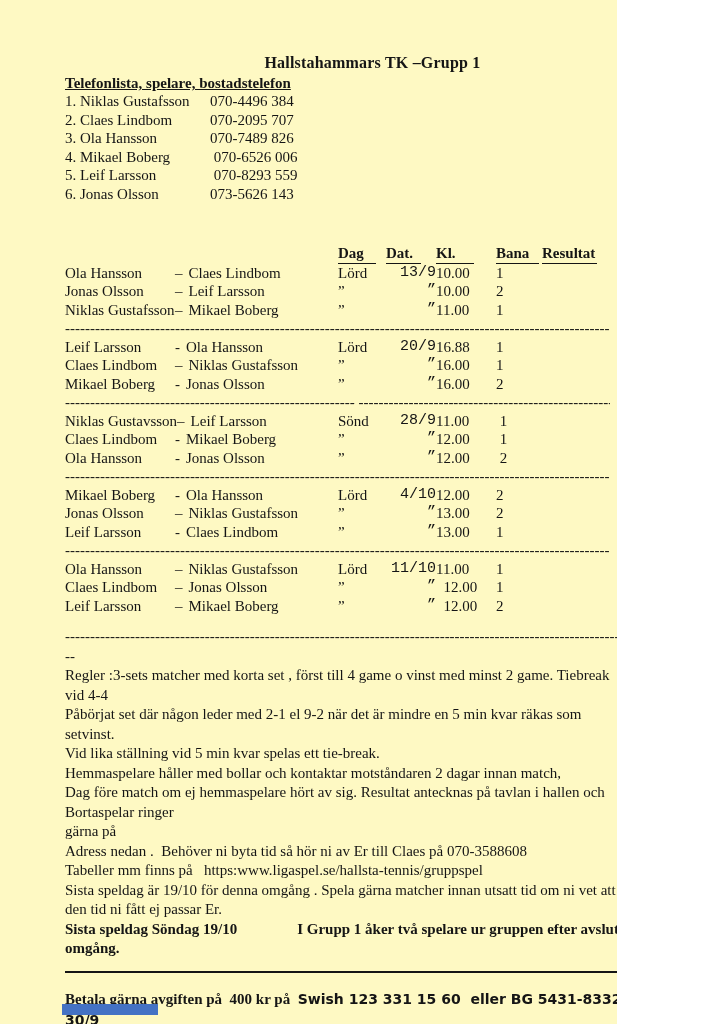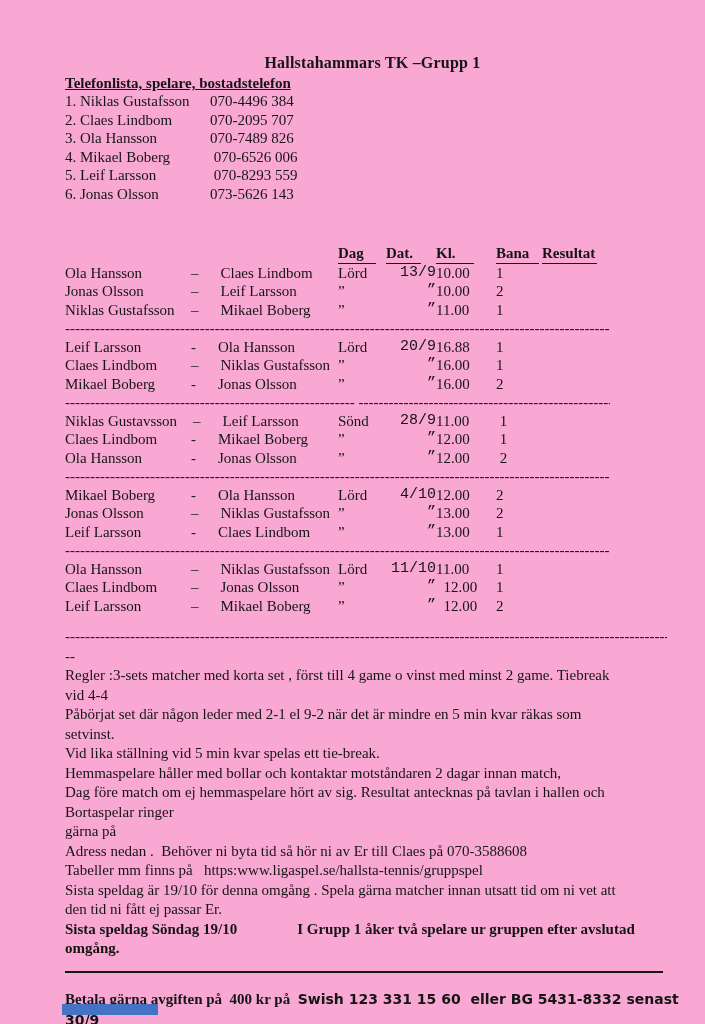--- a/index.html
+++ b/index.html
@@ -1,31 +1,31 @@
 <!DOCTYPE html>
 <html><head>
 <meta charset="utf-8">
 <style>
   html,body{margin:0;padding:0;background:#fff;}
-  .page{position:relative;width:705px;height:1024px;background:#f9a8d4;overflow:hidden;
+  .page{position:relative;width:617px;height:1024px;background:#fef9c3;overflow:hidden;
         font-family:"Liberation Serif",serif;font-size:15px;color:#151515;}
   .content{position:absolute;left:65px;top:54px;width:615px;}
   .title{text-align:center;font-weight:bold;font-size:16px;letter-spacing:.2px;}
   .phone-heading{font-weight:bold;text-decoration:underline;margin-top:3px;}
   .pre{white-space:pre-wrap;}
   .phone-row{display:grid;grid-template-columns:145px auto;line-height:18.5px;}
   .sched-header,.match-row{display:grid;grid-template-columns:273px 48px 50px 60px 46px auto;line-height:18.5px;align-items:end;}
   .sched-header{font-weight:bold;margin-top:1px;}
   .hl{display:inline-block;border-bottom:1.9px solid #151515;}
   .hl-dag{padding-right:12px;}
   .hl-dat{padding-right:8px;}
   .hl-kl{padding-right:18px;}
   .hl-bana{padding-right:10px;}
   .hl-res{padding-right:2px;margin-top:40px;}
-  .cell.names{display:flex;gap:16px;}
+  .cell.names{display:flex;}
   .pname.p1{min-width:110px;}
   .psep{margin-right:6px;}
   .cell.dat{text-align:right;font-family:Liberation Mono, monospace;}
   .dash-sep{line-height:18.5px;white-space:nowrap;overflow:hidden;width:545px;}
   .rules{margin-top:12px;}
   .rule-line{line-height:19.5px;}
   .rule-line.dashline{white-space:nowrap;overflow:hidden;width:602px;}
   .b{font-weight:bold;}
   .footer-rule{border-top:2px solid #151515;width:598px;margin-top:12px;}
   .pay-line{margin-top:16px;line-height:21px;}

